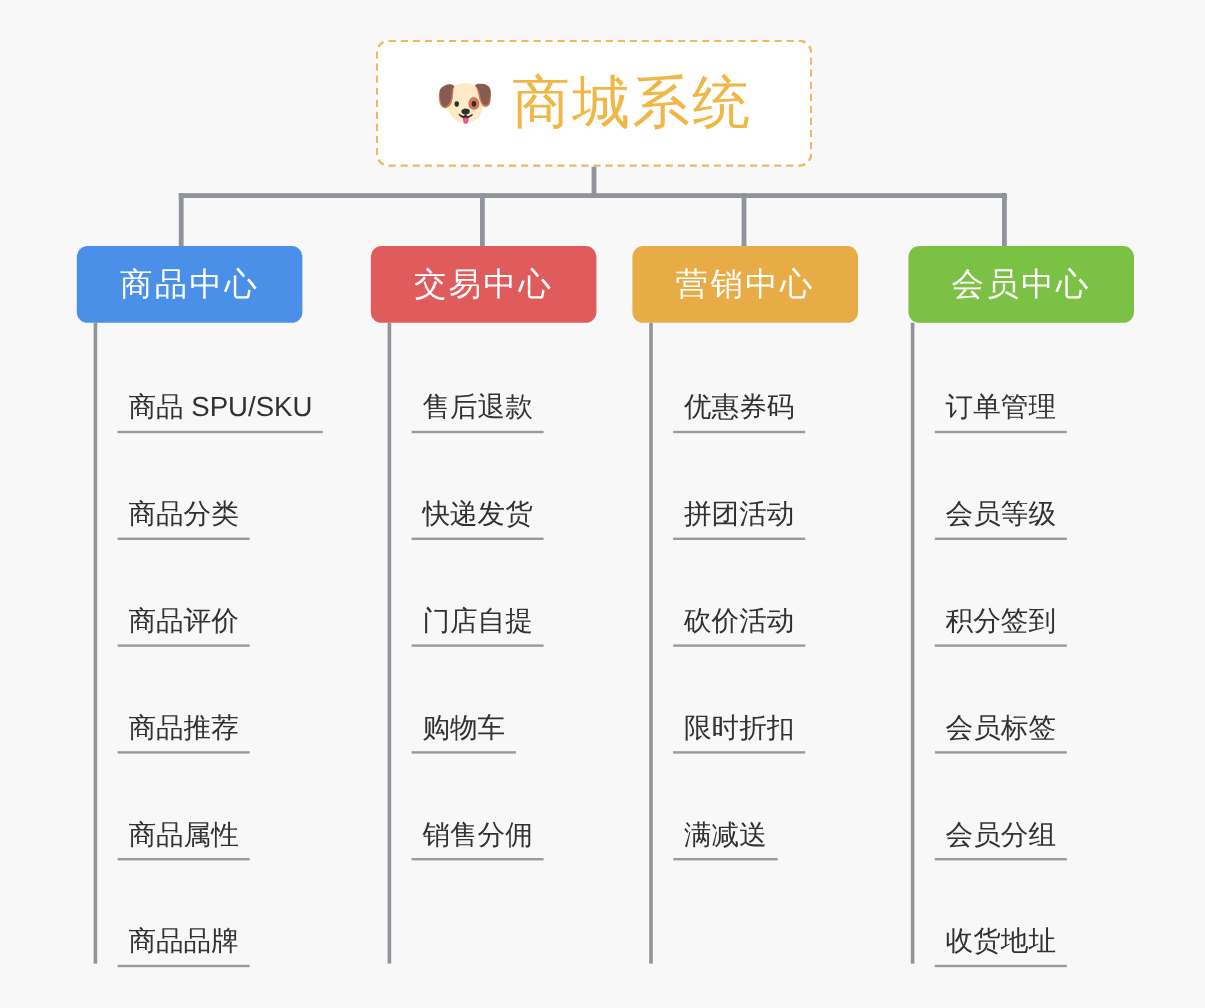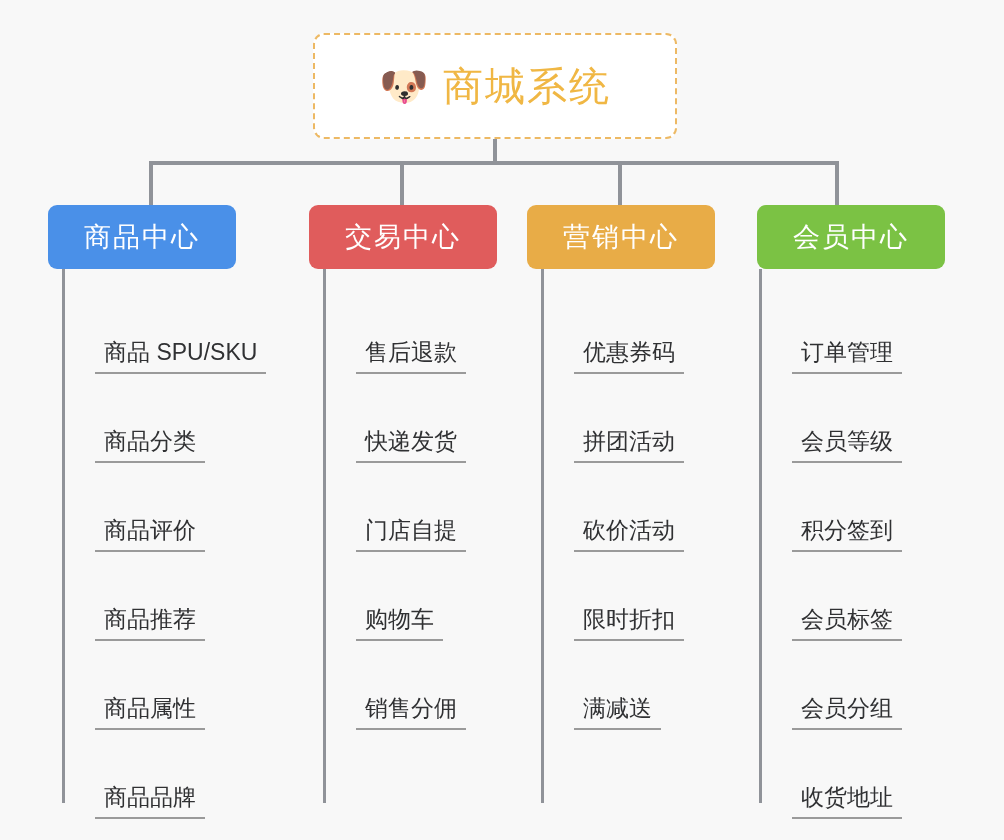--- a/index.html
+++ b/index.html
@@ -36,21 +36,21 @@
     justify-content: center;
     gap: 14px;
   }
   .root-icon {
     font-size: 40px;
     line-height: 1;
     color: #f0c040;
     display: inline-block;
   }
   .root-title {
-    font-size: 40px;
+    font-size: 48px;
     color: #f0b744;
     letter-spacing: 2px;
     white-space: nowrap;
     text-align: center;
   }
 
   
   .conn {
     position: absolute;
     background: #909399;
@@ -100,21 +100,21 @@
   .spine {
     position: absolute;
     left: 14px;
     top: 64px;
     width: 3px;
     background: #909399;
   }
 
   .items {
     position: relative;
-    margin: 16px;
+    margin: 3px;
     padding: 0;
     list-style: none;
   }
   .item {
     position: relative;
     height: 89px;
     box-sizing: border-box;
     display: flex;
     align-items: flex-end;
     padding-left: 31px;
@@ -139,21 +139,21 @@
     <span class="root-title" style="color: rgb(240, 183, 68);">商城系统</span>
   </div>
 
   <div class="conn conn-v-root" style="background: rgb(144, 147, 153);"></div>
   <div class="conn conn-h-bus" style="background: rgb(144, 147, 153);"></div>
   <div class="conn conn-drop" style="left: 149px; background: rgb(144, 147, 153);"></div>
   <div class="conn conn-drop" style="left: 400px; background: rgb(144, 147, 153);"></div>
   <div class="conn conn-drop" style="left: 618px; background: rgb(144, 147, 153);"></div>
   <div class="conn conn-drop" style="left: 835px; background: rgb(144, 147, 153);"></div>
 
-  <div class="column" style="left:48px;">
+  <div class="column" style="left:64px;">
     <div class="cat-box" style="background: rgb(74, 144, 232);">
       <span class="cat-label">商品中心</span>
     </div>
     <div class="spine" style="background: rgb(144, 147, 153); height: 534px;"></div>
     <ul class="items">
       <li class="item">
           <span class="item-label">商品 SPU/SKU</span>
         </li>
       <li class="item">
           <span class="item-label">商品分类</span>

